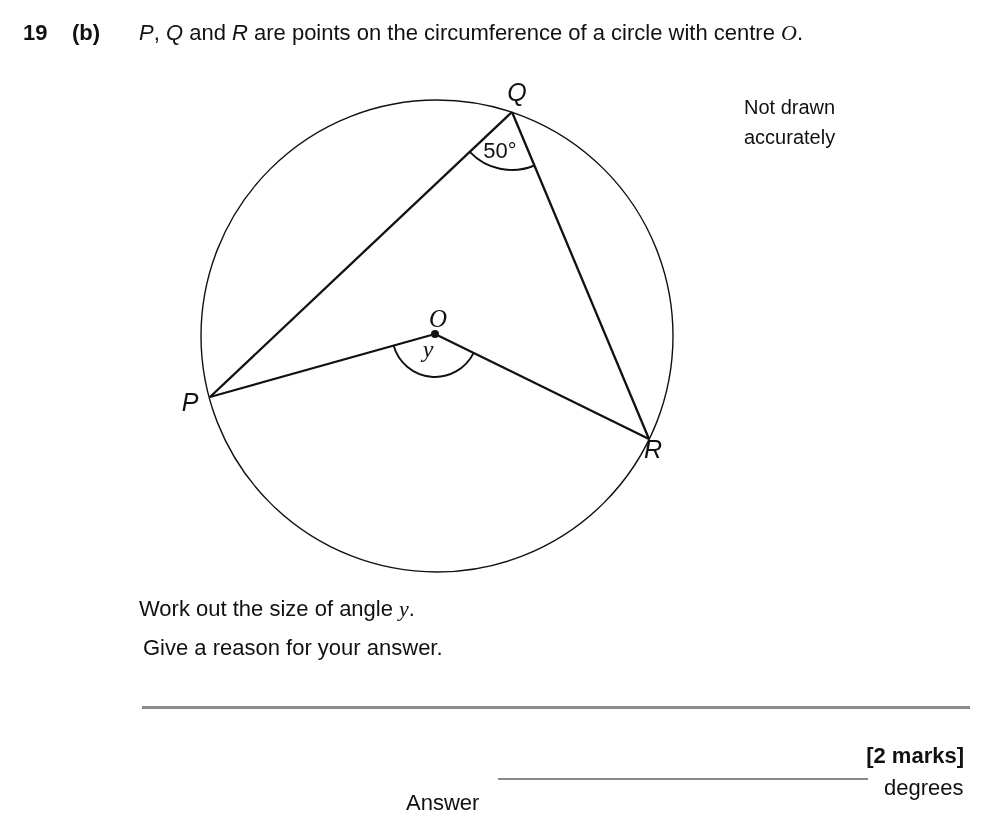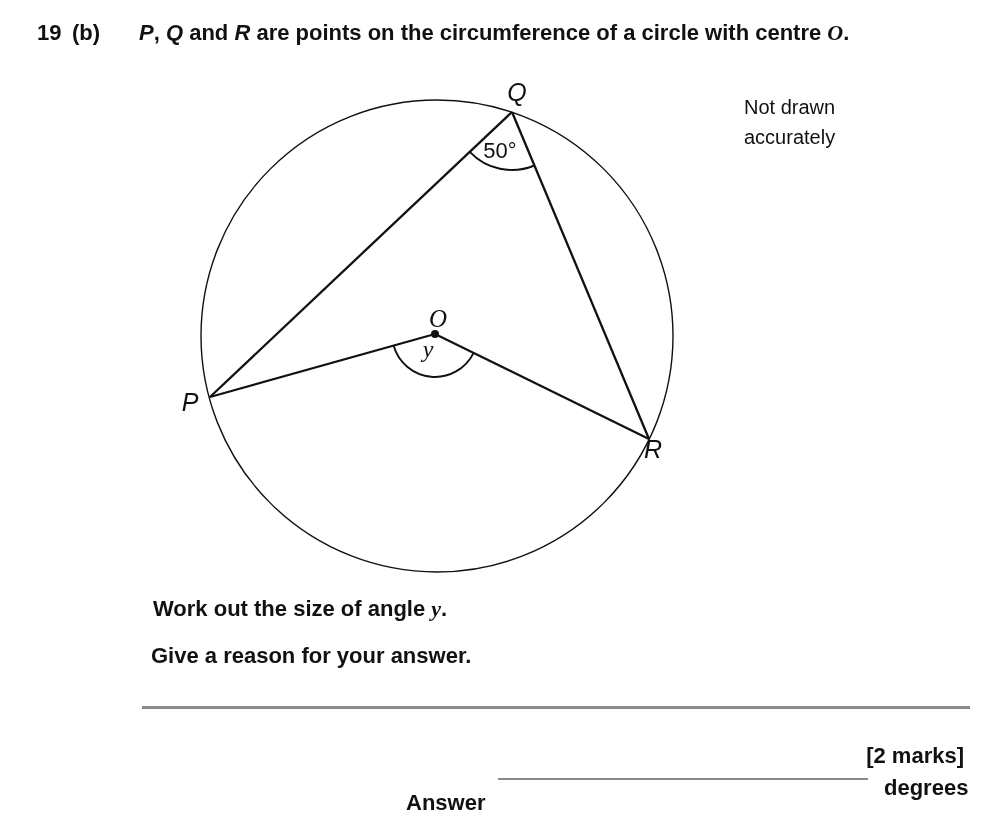--- a/index.html
+++ b/index.html
@@ -5,41 +5,41 @@
   html, body { margin: 0; padding: 0; }
   body {
     width: 1000px; height: 834px;
     background: #ffffff;
     font-family: "Liberation Sans", sans-serif;
     color: #111111;
     position: relative;
     overflow: hidden;
   }
   .abs { position: absolute; }
-  .txt { font-size: 22px; line-height: 26px; white-space: nowrap; font-weight: bold; }
+  .txt { font-size: 22px; line-height: 26px; white-space: nowrap; }
   .bold { font-weight: 700; }
   .it-sans { font-style: italic; }
   .it-serif { font-family: "Liberation Serif", serif; font-style: italic; }
   
-  #q-number { left: 23px; top: 20px; margin-left: 14px; }
+  #q-number { left: 23px; top: 20px; }
   #q-part   { left: 72px; top: 20px; }
   #q-intro  { left: 139px; top: 20px; }
   
   #note { left: 744px; top: 92px; font-size: 20px; line-height: 30px; }
   
   #diagram { left: 150px; top: 60px; width: 560px; height: 540px; }
   #diagram .edge { stroke: #111111; stroke-width: 2.3; fill: none; }
   #diagram .circ { stroke: #111111; stroke-width: 1.4; fill: none; }
   #diagram .arc  { stroke: #111111; stroke-width: 1.9; fill: none; }
   #diagram text  { fill: #111111; }
   .svg-it-sans  { font-family: "Liberation Sans", sans-serif; font-style: italic; font-size: 25px; }
   .svg-it-serif { font-family: "Liberation Serif", serif; font-style: italic; }
   .svg-plain    { font-family: "Liberation Sans", sans-serif; font-size: 22px; }
   
-  #task-line1 { left: 153px; top: 596px; }
+  #task-line1 { left: 139px; top: 596px; }
   #task-line2 { left: 139px; top: 631px; }
   
   #reason-line { left: 142px; top: 706px; width: 828px; height: 3px; background: #8a8a8a; }
   
   #answer-label { left: 406px; top: 790px; }
   #answer-blank { left: 498px; top: 749px; width: 370px; height: 29px;
                   border-bottom: 2px solid #8a8a8a; font-size: 22px; }
   #answer-unit  { left: 884px; top: 775px; }
   
   #marks { right: 36px; top: 743px; }
@@ -71,21 +71,21 @@
 
   <text class="svg-it-sans" x="517" y="101" text-anchor="middle">Q</text>
   <text class="svg-it-sans" x="190" y="411" text-anchor="middle">P</text>
   <text class="svg-it-sans" x="653" y="458" text-anchor="middle">R</text>
   <text class="svg-it-serif" x="438" y="327" text-anchor="middle" font-size="25">O</text>
   <text class="svg-it-serif" x="428" y="357" text-anchor="middle" font-size="24">y</text>
   <text class="svg-plain" x="500" y="158" text-anchor="middle">50°</text>
 </svg>
 
 <p id="task-line1" class="abs txt" style="margin:0"><span>Work out the size of angle </span><span class="it-serif">y</span><span>.</span></p>
-<p id="task-line2" class="abs txt" style="margin:12px">Give a reason for your answer.</p>
+<p id="task-line2" class="abs txt" style="margin:4px">Give a reason for your answer.</p>
 
 <div id="reason-line" class="abs"></div>
 
 <span id="answer-label" class="abs txt">Answer</span>
 <span id="answer-blank" class="abs"></span>
 <span id="answer-unit" class="abs txt">degrees</span>
 
 <span id="marks" class="abs txt bold">[2 marks]</span>
 
 </body></html>

